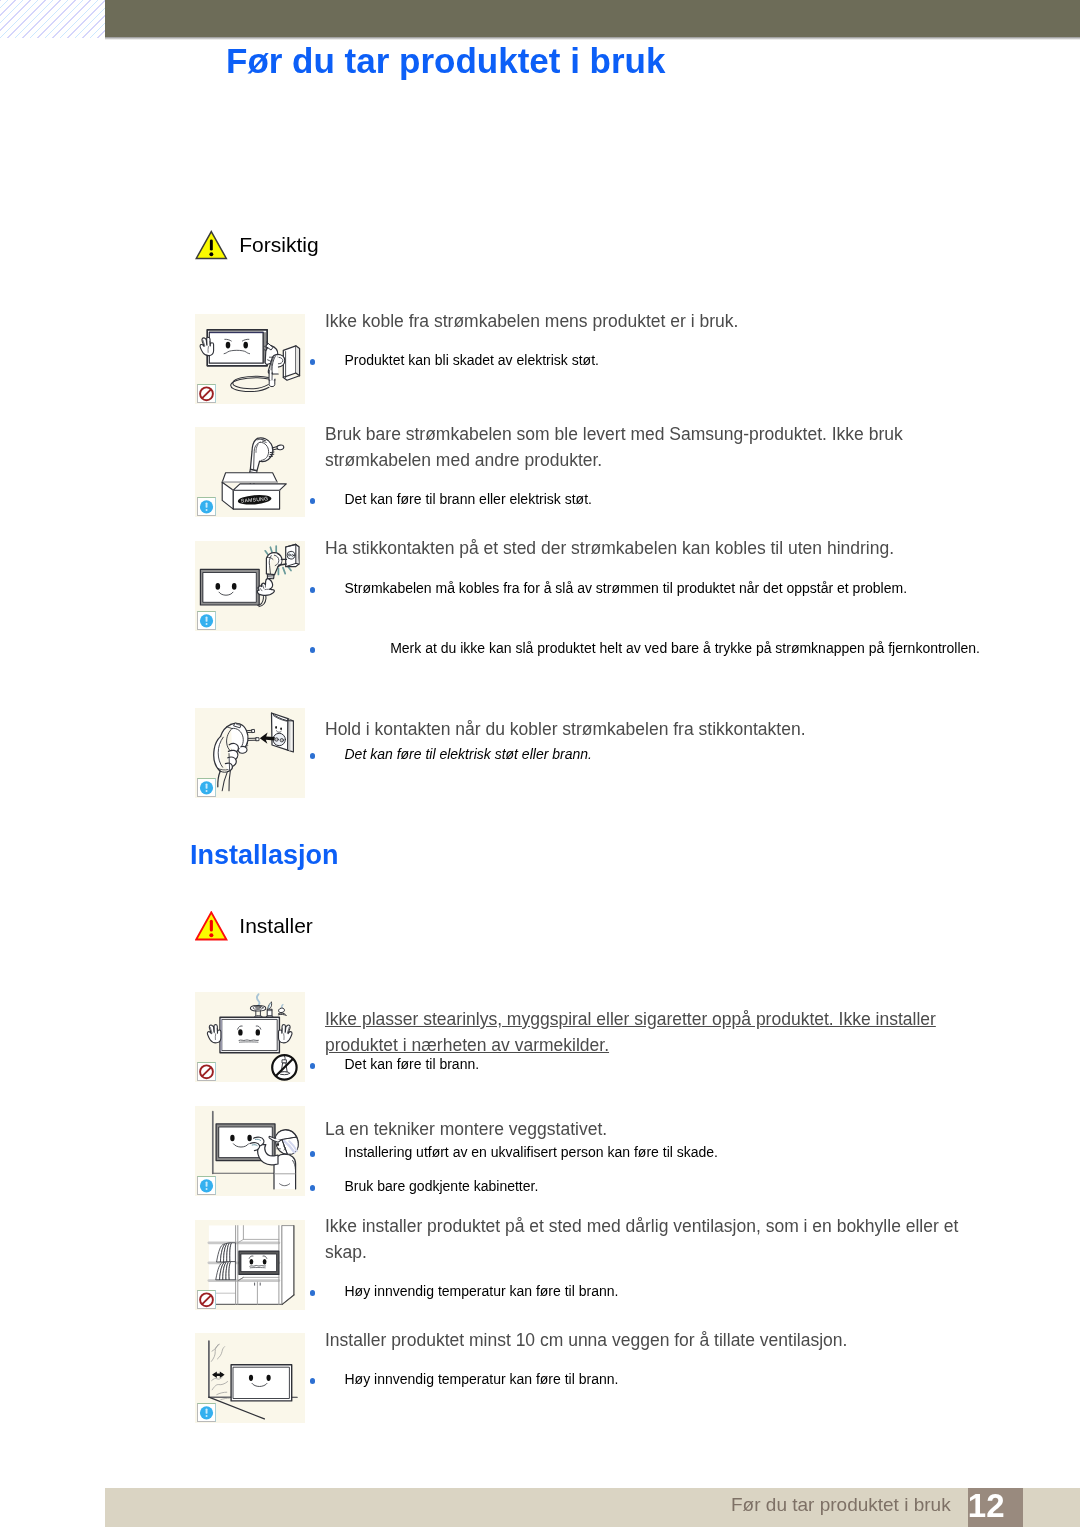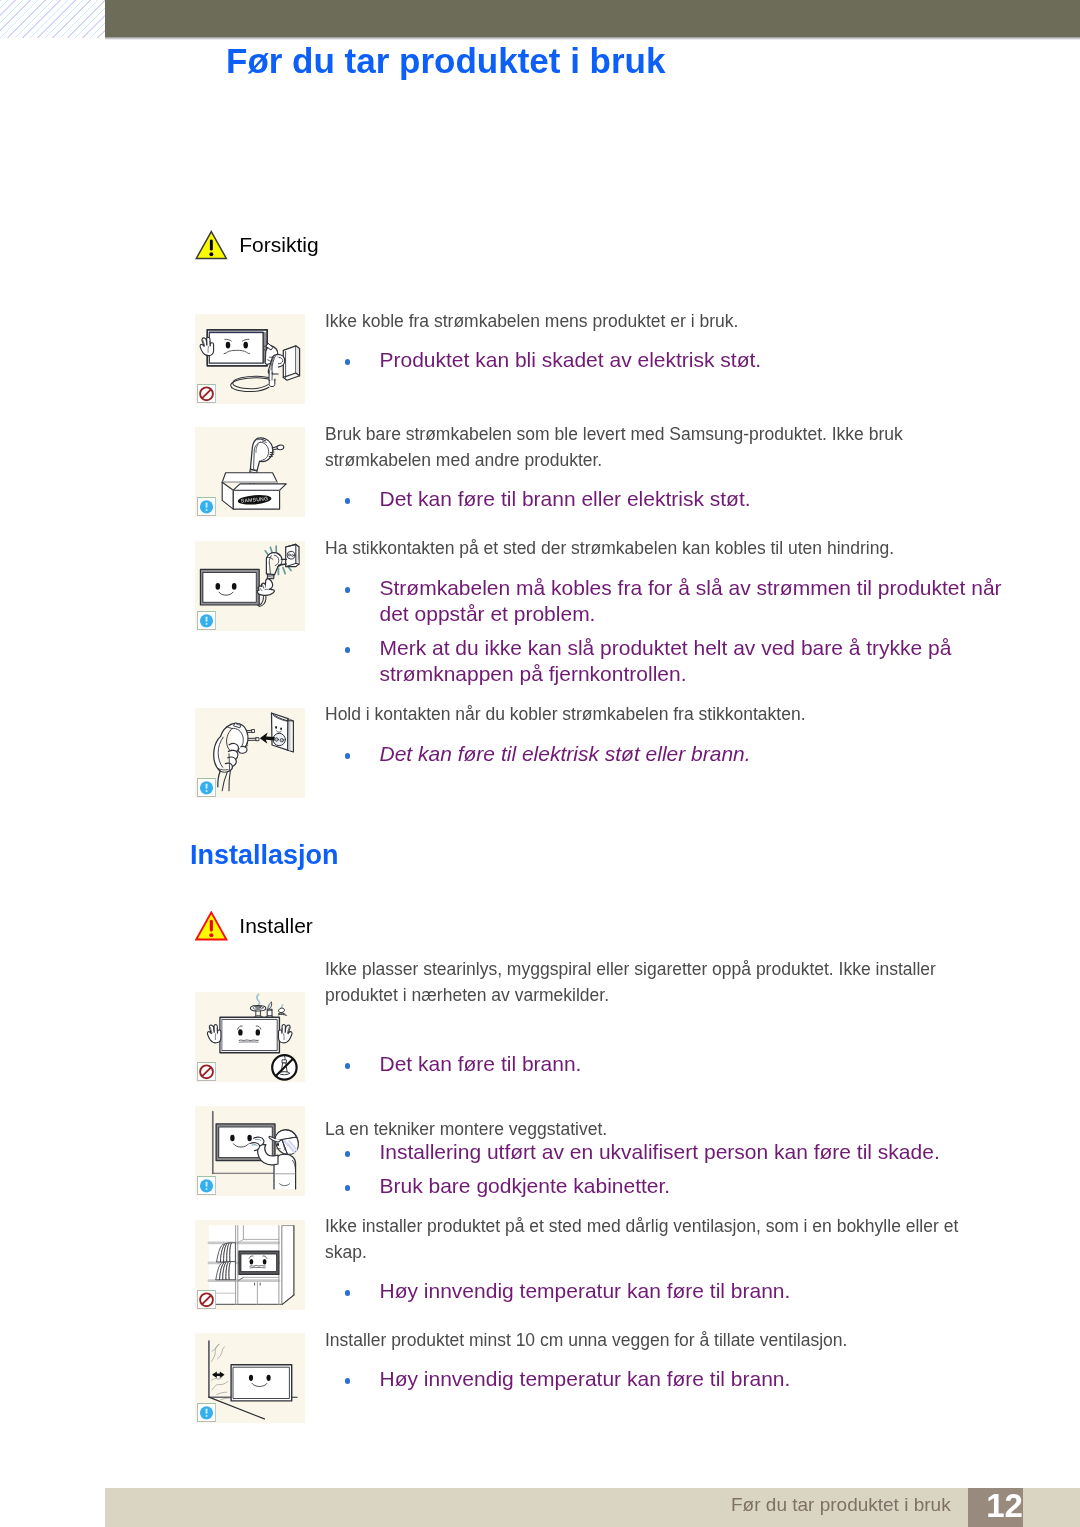--- a/index.html
+++ b/index.html
@@ -34,33 +34,33 @@
   .warn .lbl{position:absolute;left:44.3px;top:0px;font-size:21px;line-height:30px;
     color:#000000;white-space:nowrap;}
 
   
   .ibox{position:absolute;left:195px;width:110px;height:90px;background:#faf7ea;}
   .ibox svg{position:absolute;left:0;top:0;}
 
   
   .para{position:absolute;left:325px;width:672px;font-size:17.5px;line-height:26px;
     color:#4b4b4b;}
-  .bul{position:absolute;left:343px;width:672px;font-size:21px;line-height:26px;
-    color:#701a75;}
+  .bul{position:absolute;left:308px;width:672px;font-size:14px;line-height:26px;
+    color:#000000;}
   .bul .dot{position:absolute;left:1.9px;top:12px;width:5.6px;height:5.6px;border-radius:50%;
     background:#2d70d2;}
   .bul .btxt{display:block;margin-left:36.5px;}
 
   
   .footer-bar{position:absolute;left:105px;top:1488px;width:975px;height:39px;background:#dad4c3;}
   .footer-title{position:absolute;left:731px;top:1491.7px;height:26px;line-height:26px;
     font-size:19px;color:#7e7166;white-space:nowrap;}
   .footer-pagebox{position:absolute;left:967.8px;top:1488px;width:55.1px;height:39px;background:#998a7e;}
   .footer-pagenum{position:absolute;left:967.8px;top:1488px;width:55.1px;height:36px;line-height:36px;
-    text-align:right;font-size:33px;font-weight:bold;color:#ffffff;}
+    text-align:left;font-size:33px;font-weight:bold;color:#ffffff;}
 </style>
 </head>
 <body>
 
 <div class="hatch"></div>
 <div class="topbar"></div>
 <div class="topbar-shadow"></div>
 <h1 class="page-title">Før du tar produktet i bruk</h1>
 
 <div class="warn" style="left:195px;top:230px;">
@@ -559,32 +559,32 @@
 <div class="bul" style="top:486px;">
     <span class="dot"></span>
     <span class="btxt">Det kan føre til brann eller elektrisk støt.</span>
   </div>
 
 <div class="para" style="top:535px;">Ha stikkontakten på et sted der strømkabelen kan kobles til uten hindring.</div>
 <div class="bul" style="top:575px;">
     <span class="dot"></span>
     <span class="btxt">Strømkabelen må kobles fra for å slå av strømmen til produktet når det oppstår et problem.</span>
   </div>
-<div class="bul" style="top:635px;">
+<div class="bul" style="top:635px;text-align:right;">
     <span class="dot"></span>
     <span class="btxt">Merk at du ikke kan slå produktet helt av ved bare å trykke på strømknappen på fjernkontrollen.</span>
   </div>
 
-<div class="para" style="top:701px;">Hold i kontakten når du kobler strømkabelen fra stikkontakten.</div>
+<div class="para" style="top:716px;">Hold i kontakten når du kobler strømkabelen fra stikkontakten.</div>
 <div class="bul" style="top:741px;font-style:italic;">
     <span class="dot"></span>
     <span class="btxt">Det kan føre til elektrisk støt eller brann.</span>
   </div>
 
-<div class="para" style="top:956px;">Ikke plasser stearinlys, myggspiral eller sigaretter oppå produktet. Ikke installer produktet i nærheten av varmekilder.</div>
+<div class="para" style="top:1006px;text-decoration:underline;">Ikke plasser stearinlys, myggspiral eller sigaretter oppå produktet. Ikke installer produktet i nærheten av varmekilder.</div>
 <div class="bul" style="top:1051px;">
     <span class="dot"></span>
     <span class="btxt">Det kan føre til brann.</span>
   </div>
 
 <div class="para" style="top:1100px;margin-top:16px;">La en tekniker montere veggstativet.</div>
 <div class="bul" style="top:1139px;">
     <span class="dot"></span>
     <span class="btxt">Installering utført av en ukvalifisert person kan føre til skade.</span>
   </div>

